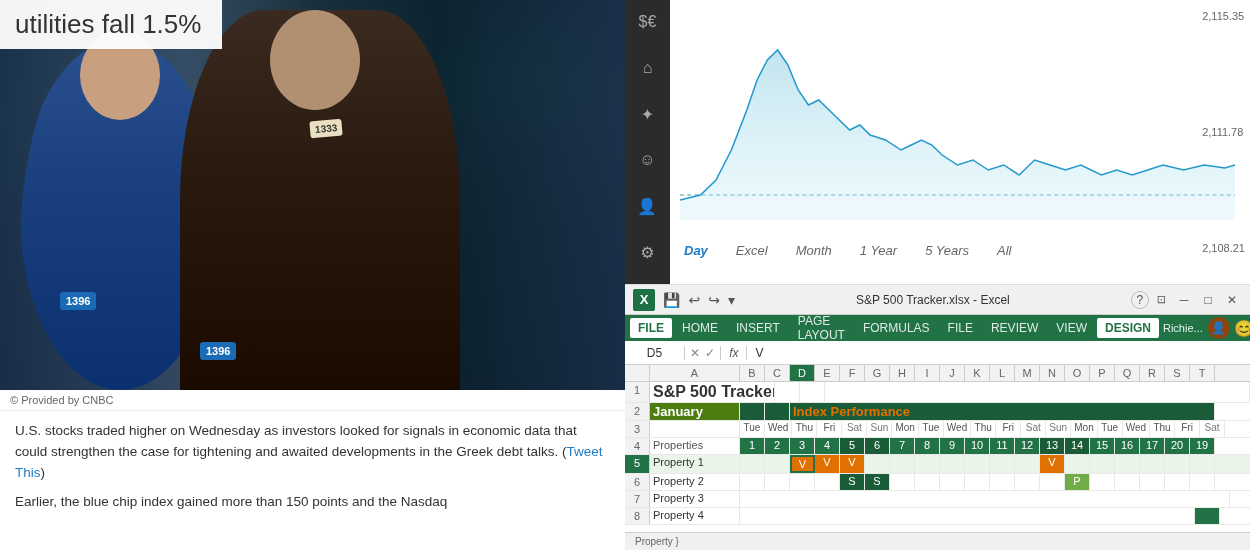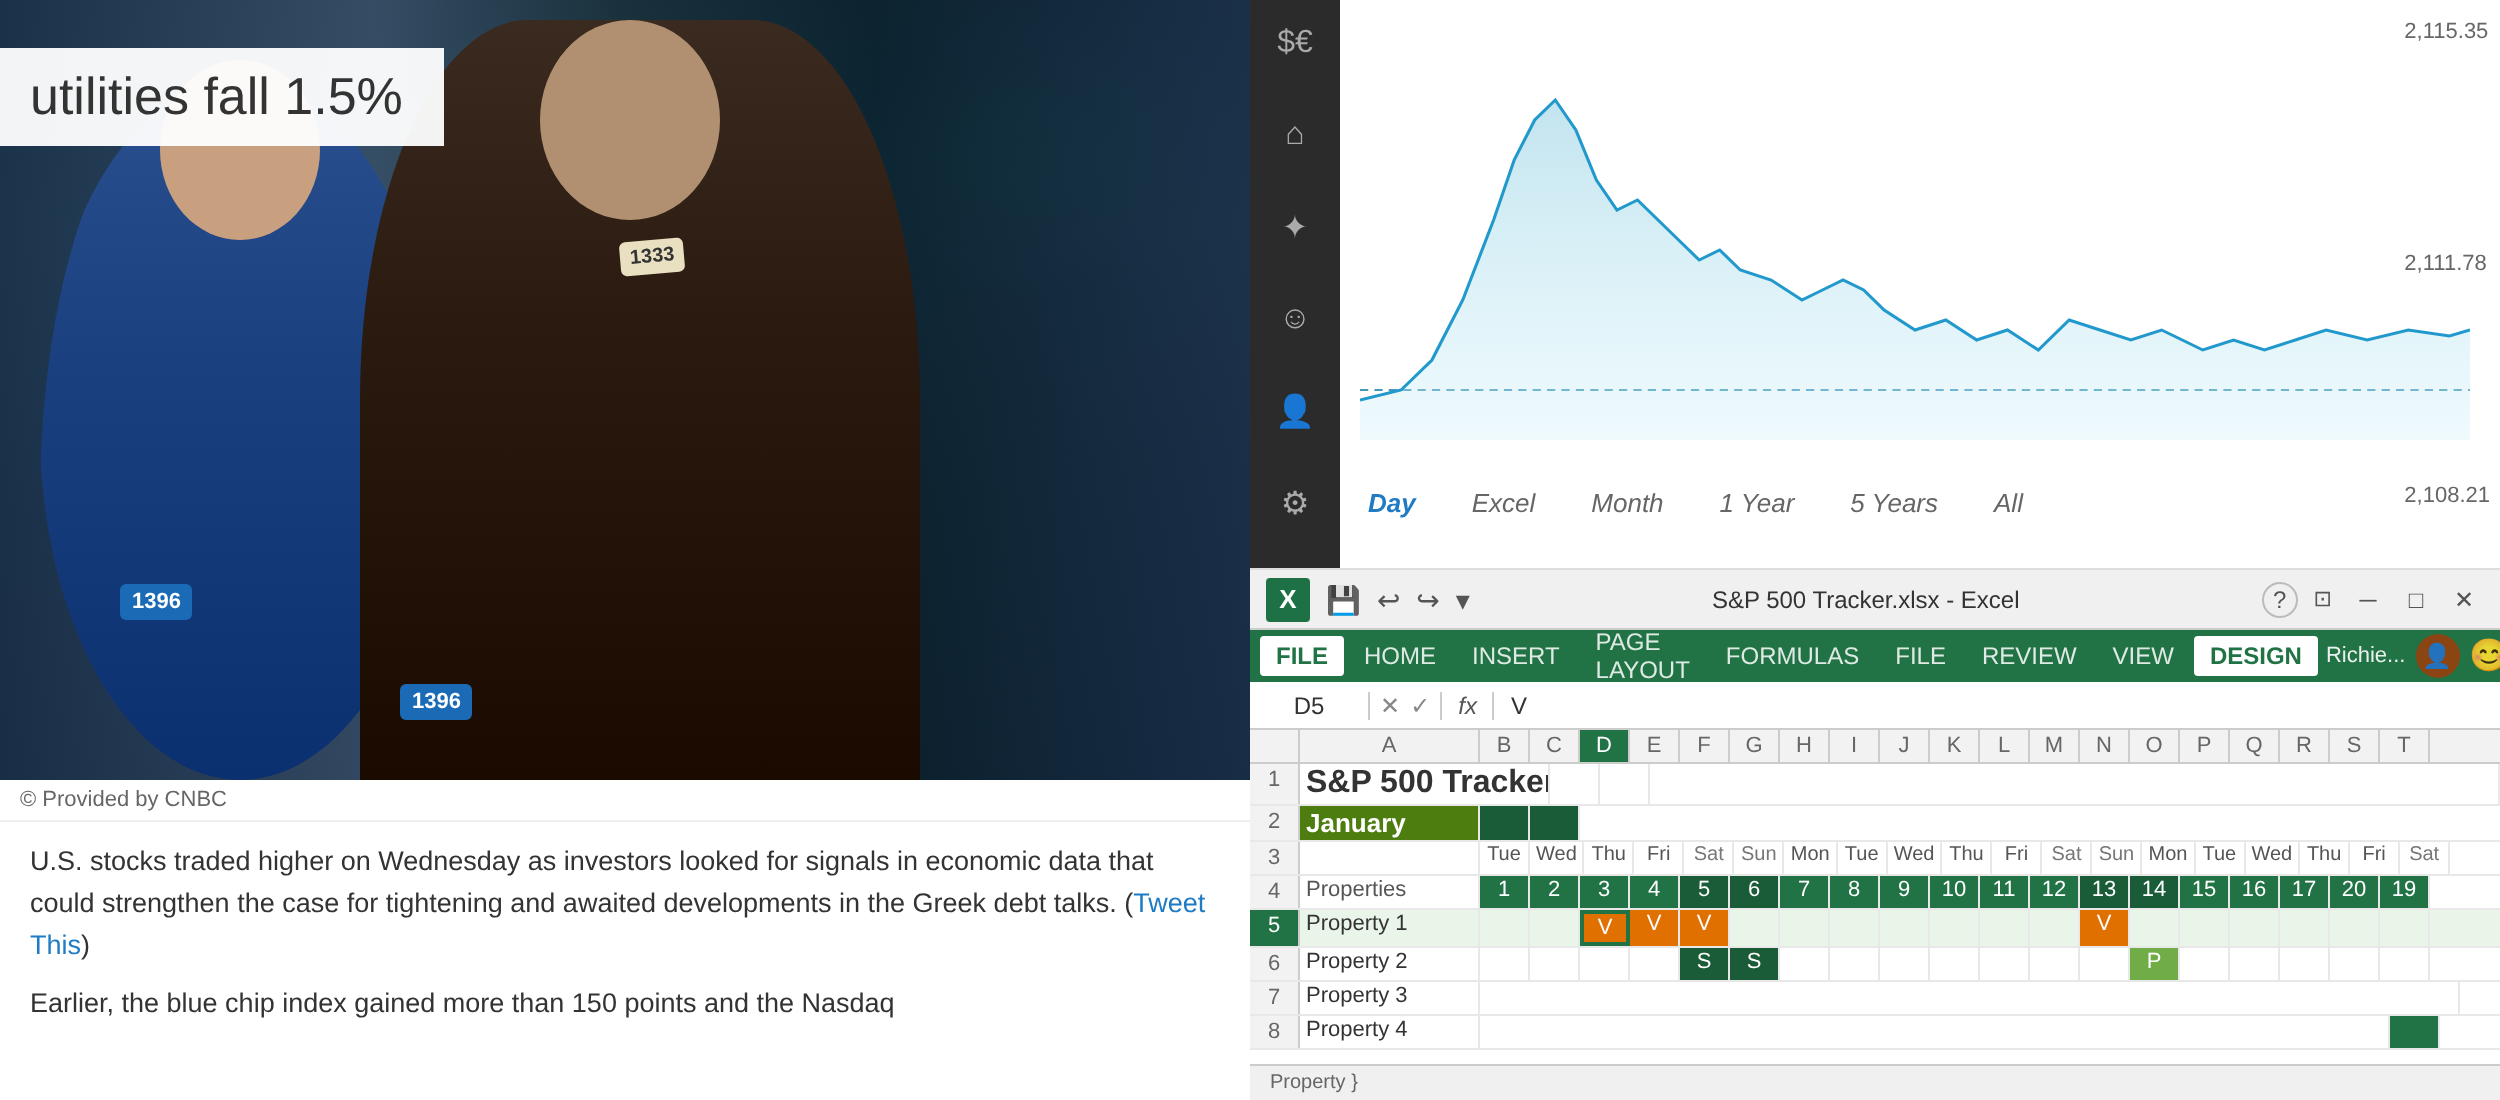--- a/index.html
+++ b/index.html
@@ -408,21 +408,21 @@
       <div style="position:absolute;bottom:0;left:180px;width:280px;height:380px;background:linear-gradient(180deg,#3a2a20 0%,#2a1a10 40%,#1a0a00 100%);border-radius:30% 30% 0 0 / 50% 50% 0 0;"></div>
 
       <div style="position:absolute;top:30px;left:80px;width:80px;height:90px;background:#c8a080;border-radius:50%;"></div>
 
       <div style="position:absolute;top:10px;left:270px;width:90px;height:100px;background:#b09070;border-radius:50%;"></div>
     </div>
     <div class="badge-1396">1396</div>
     <div class="badge-1396b">1396</div>
     <div class="badge-1333">1333</div>
 
-    <div class="headline-overlay" style="position:absolute;top:0;left:0;padding:8px 21px 8px 15px;max-width:450px;margin-top:24px;">
+    <div class="headline-overlay" style="position:absolute;top:0;left:0;padding:8px 21px 8px 15px;max-width:450px;">
       <h1 style="font-size:26px;font-weight:300;color:#333;line-height:1.25;">utilities fall 1.5%</h1>
     </div>
   </div>
   <div id="image-credit">
     <span>© Provided by CNBC</span>
   </div>
   <div id="news-body">
     <p>
       <span>U.S. stocks traded higher on Wednesday as investors looked for signals in economic data that could strengthen the case for tightening and awaited developments in the Greek debt talks. (</span><a class="tweet-link">Tweet This</a><span>)</span>
     </p>
@@ -555,20 +555,21 @@
         <div class="cell" style="min-width:25px;"></div>
         <div class="cell" style="min-width:25px;"></div>
         <div class="cell" style="min-width:425px;"></div>
       </div>
 
       <div class="excel-row">
         <div class="row-num">2</div>
         <div class="cell" style="min-width:90px;background:#4d7c0f;color:white;font-weight:bold;font-size:13px;">January</div>
         <div class="cell" style="min-width:25px;background:#1a5c38;"></div>
         <div class="cell" style="min-width:25px;background:#1a5c38;"></div>
+        <div class="cell" style="min-width:425px;background:#1a5c38;color:#e07000;font-weight:bold;font-size:13px;">Index Performance</div>
       </div>
 
       <div class="excel-row">
         <div class="row-num">3</div>
         <div class="cell" style="min-width:90px;"></div>
         <div class="cell" style="min-width:25px;text-align:center;font-size:10px;color:#555;">Tue</div>
         <div class="cell" style="min-width:25px;text-align:center;font-size:10px;color:#555;">Wed</div>
         <div class="cell" style="min-width:25px;text-align:center;font-size:10px;color:#555;">Thu</div>
         <div class="cell" style="min-width:25px;text-align:center;font-size:10px;color:#555;">Fri</div>
         <div class="cell" style="min-width:25px;text-align:center;font-size:10px;color:#777;">Sat</div>

